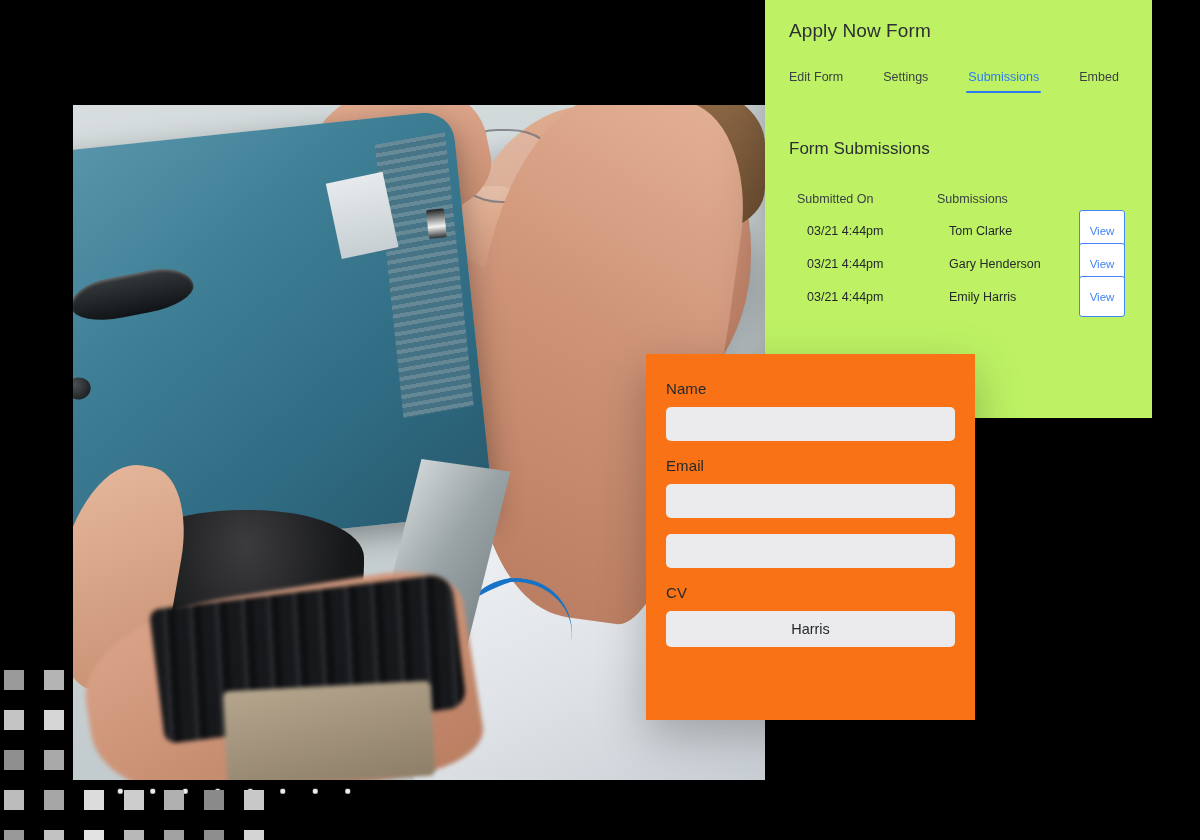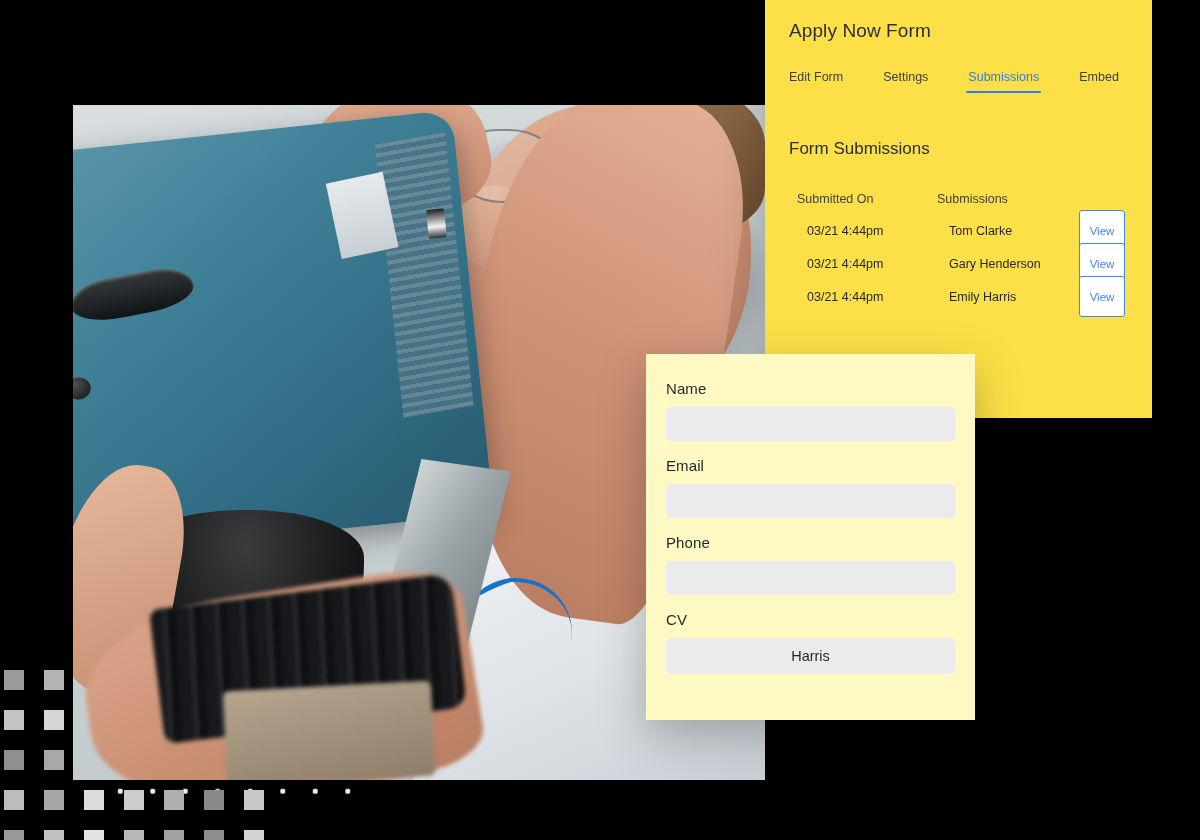--- a/index.html
+++ b/index.html
@@ -238,21 +238,21 @@
     border-radius: 6px;
     transform: rotate(-3deg);
   }
   .blur-soft { filter: blur(2.2px); }
   .blur-more { filter: blur(4px); }
 
   
   .panel {
     position: absolute; left: 765px; top: 0px;
     width: 387px; height: 418px;
-    background: #fde047;
+    background: #bef264;
     box-shadow: 0 18px 48px rgba(0,0,0,.28);
   }
   .panel-title {
     position: absolute; left: 24px; top: 20px;
     font-size: 19px; color: #2b2f33; font-weight: 400;
     letter-spacing: .1px;
   }
   .tabs {
     position: absolute; left: 24px; top: 70px;
     display: flex; align-items: flex-end; gap: 40px;
@@ -287,21 +287,21 @@
     border: 1.5px solid #4285f4; border-radius: 3px;
     color: #4285f4; font-size: 11.5px;
     display: flex; align-items: center; justify-content: center;
     background: #fff; cursor: pointer;
   }
 
   
   .form-card {
     position: absolute; left: 646px; top: 354px;
     width: 329px; height: 366px;
-    background: #fef9c3;
+    background: #f97316;
     box-shadow: 0 16px 44px rgba(0,0,0,.25);
     padding: 26px 20px 0 20px;
   }
   .field-label {
     font-size: 15px; color: #25292d;
     margin-bottom: 10px; letter-spacing: .1px;
   }
   .field-input {
     height: 34px; background: #ebebed;
     border-radius: 5px; border: none;
@@ -435,20 +435,19 @@
     </div>
   </div>
 
   <div class="form-card">
     <div class="field-label">Name</div>
     <input class="field-input" type="text" placeholder="" style="">
 
     <div class="field-label">Email</div>
     <input class="field-input" type="text" placeholder="" style="">
 
-    <div class="field-label">Phone</div>
     <input class="field-input" type="text" placeholder="" style="">
 
     <div class="field-label">CV</div>
     <button class="upload-btn">Harris</button>
   </div>
 
 </div>
 
 </body></html>

